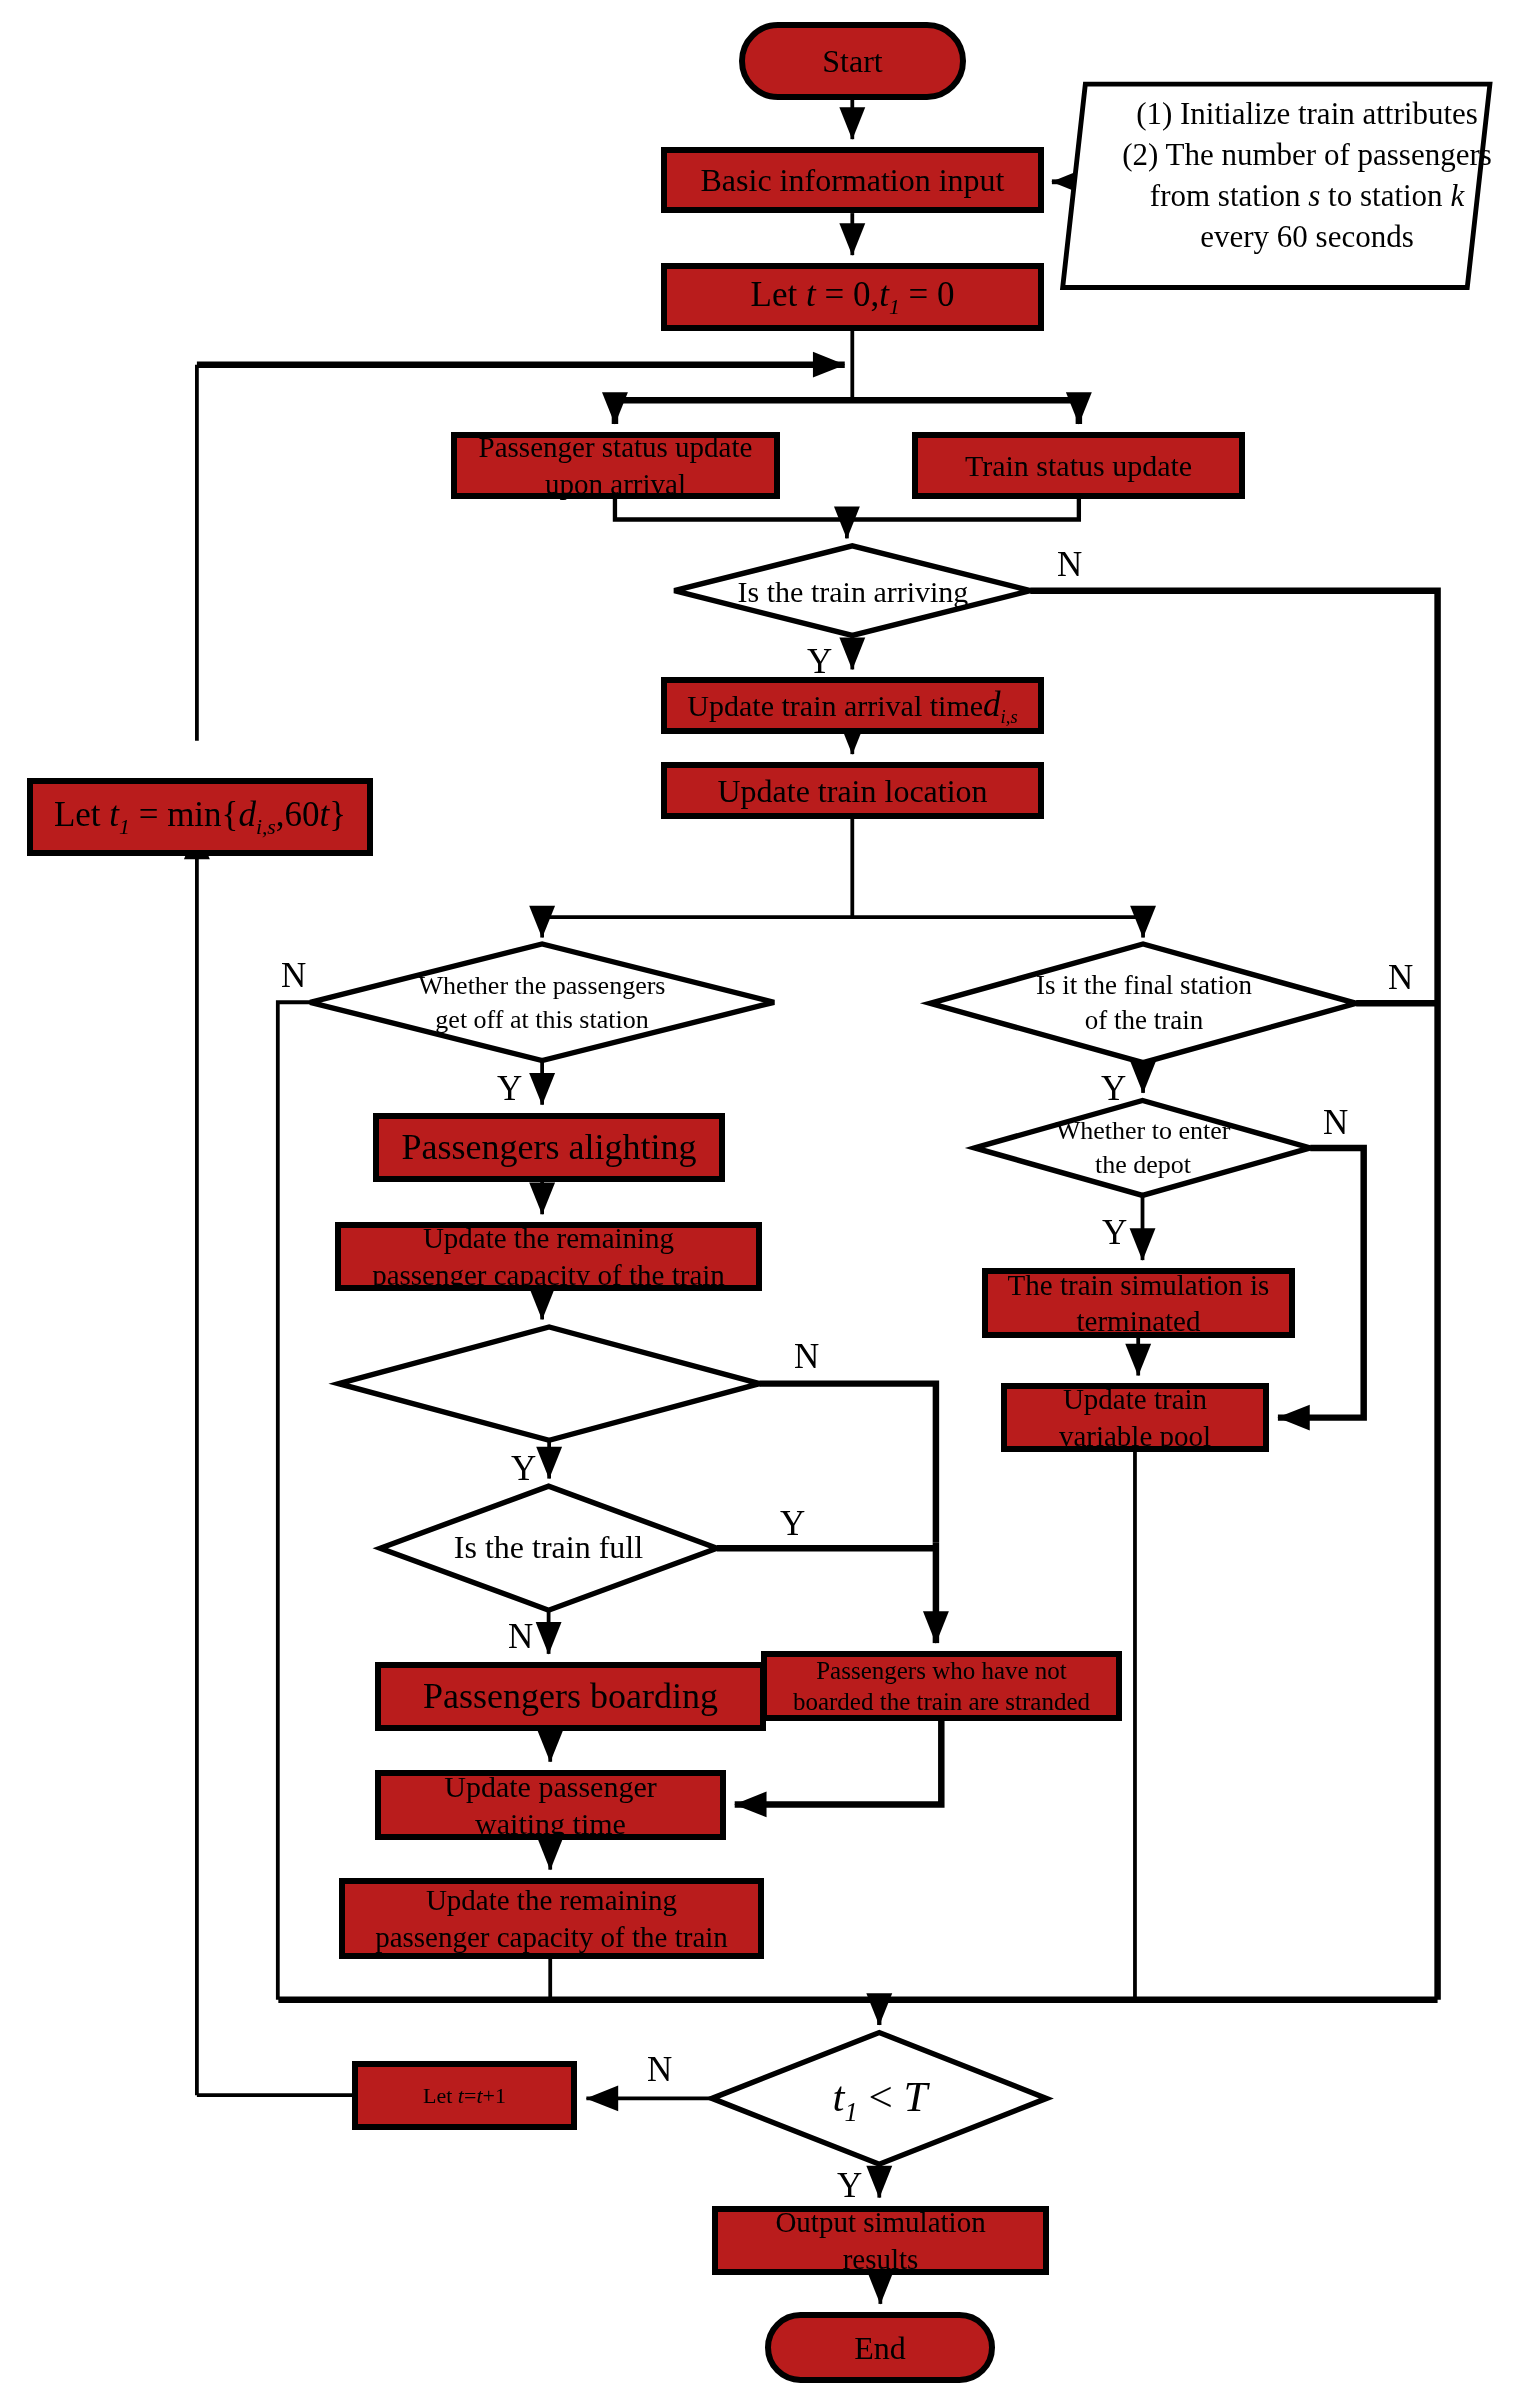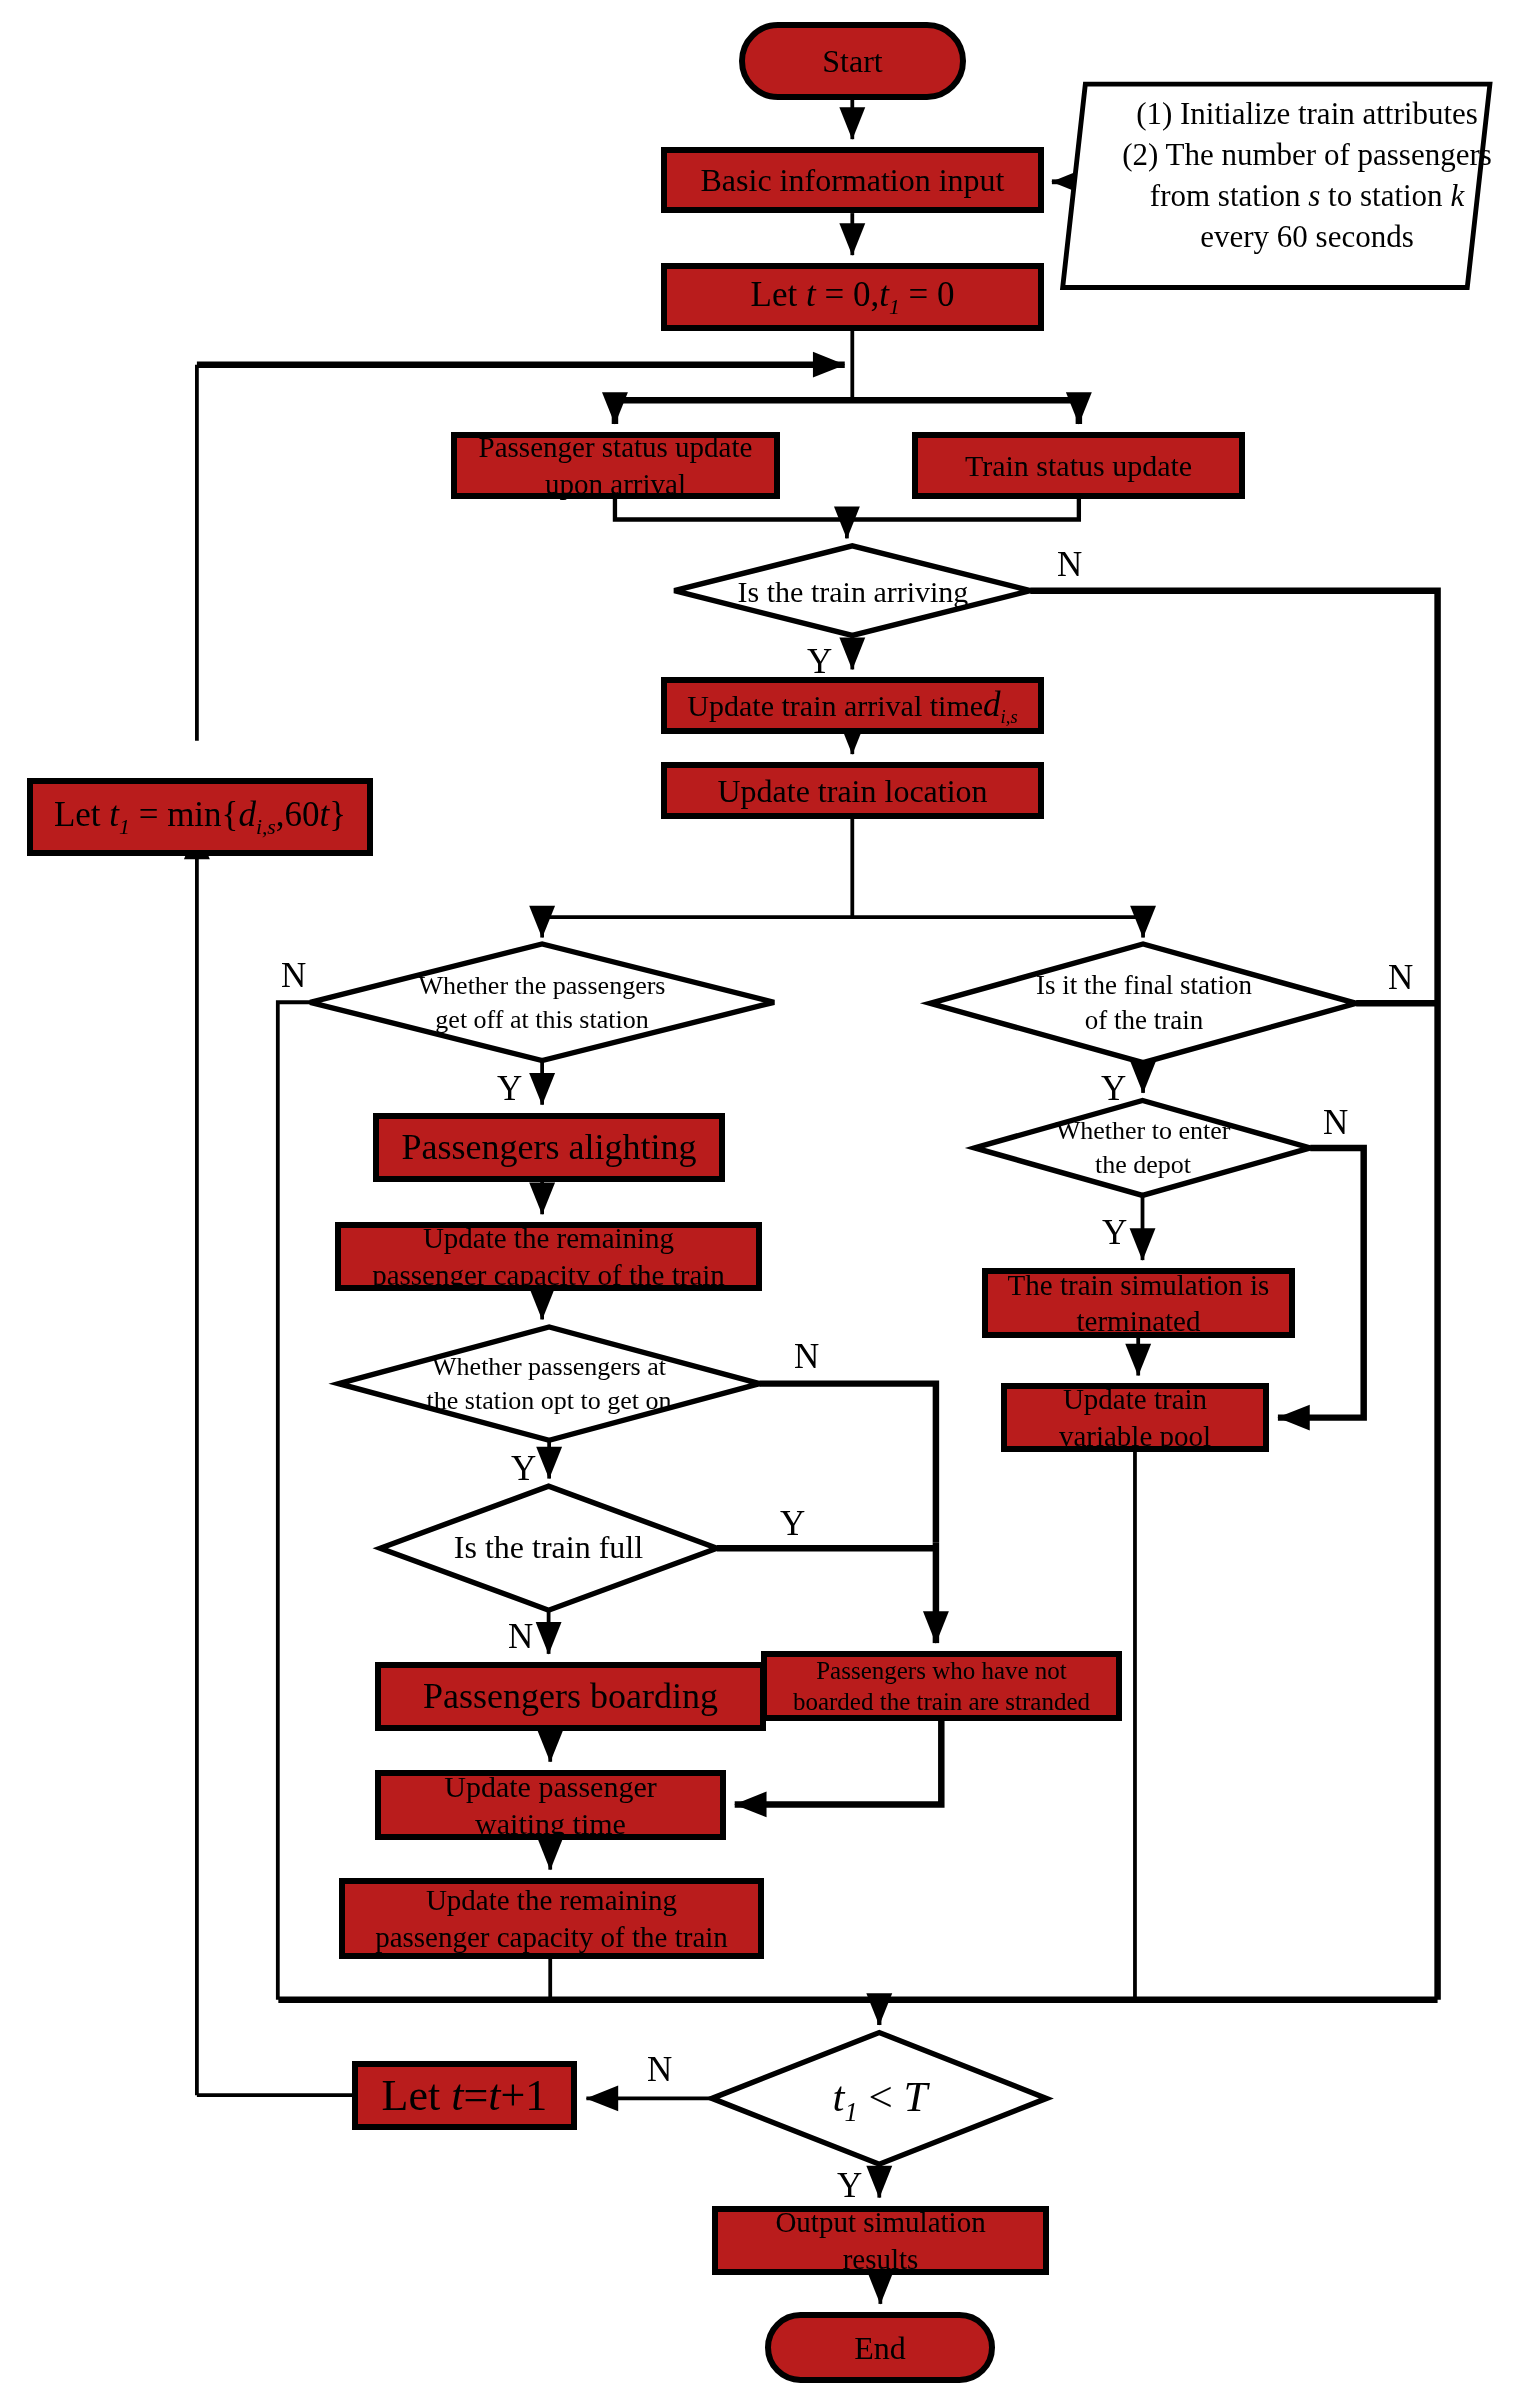--- a/index.html
+++ b/index.html
@@ -11,21 +11,21 @@
         line-height:1.25;}
   .pill{border-radius:43px;}
   .dtext{position:absolute;display:flex;flex-direction:column;align-items:center;
          justify-content:center;text-align:center;line-height:1.3;}
   .lbl{position:absolute;font-size:35px;}
   .annot-text{position:absolute;text-align:center;line-height:41px;font-size:31px;margin-left:24px;}
   sub{font-size:0.62em;font-style:italic;}
   i{font-style:italic;}
   .f60{font-size:32px;} .f54{font-size:29px;} .f56{font-size:30px;}
   .f64{font-size:35px;} .f48{font-size:26px;} .f50{font-size:27px;}
-  .f66{font-size:36px;} .f46{font-size:25px;} .f62{font-size:44px;}
+  .f66{font-size:36px;} .f46{font-size:25px;} .f62{font-size:22px;}
   .f80{font-size:43px;}
 </style>
 </head>
 <body>
 
 <div class="canvas">
 
   <svg class="wires" width="1539" height="2401" viewBox="0 0 2853 4451">
     <defs>
       <marker id="arr" markerUnits="userSpaceOnUse" markerWidth="62" markerHeight="50" viewBox="0 0 62 50" refX="60" refY="25" orient="auto">
@@ -193,24 +193,20 @@
     <span>Output simulation</span>
     <span>results</span>
   </div>
 
   <div class="dtext f56" style="left:691px;top:567px;width:324px;height:49px;">
     <span>Is the train arriving</span>
   </div>
   <div class="dtext f48" style="left:353px;top:958px;width:378px;height:90px;">
     <span>Whether the passengers</span>
       <span>get off at this station</span>
-  </div>
-  <div class="dtext f48" style="left:360px;top:1339px;width:378px;height:90px;">
-    <span>Whether passengers at</span>
-      <span>the station opt to get on</span>
   </div>
   <div class="dtext f60" style="left:407px;top:1521px;width:283px;height:54px;">
     <span>Is the train full</span>
   </div>
   <div class="dtext f50" style="left:955px;top:959px;width:378px;height:88px;">
     <span>Is it the final station</span>
       <span>of the train</span>
   </div>
   <div class="dtext f48" style="left:1004px;top:1109px;width:278px;height:78px;">
     <span>Whether to enter</span>

